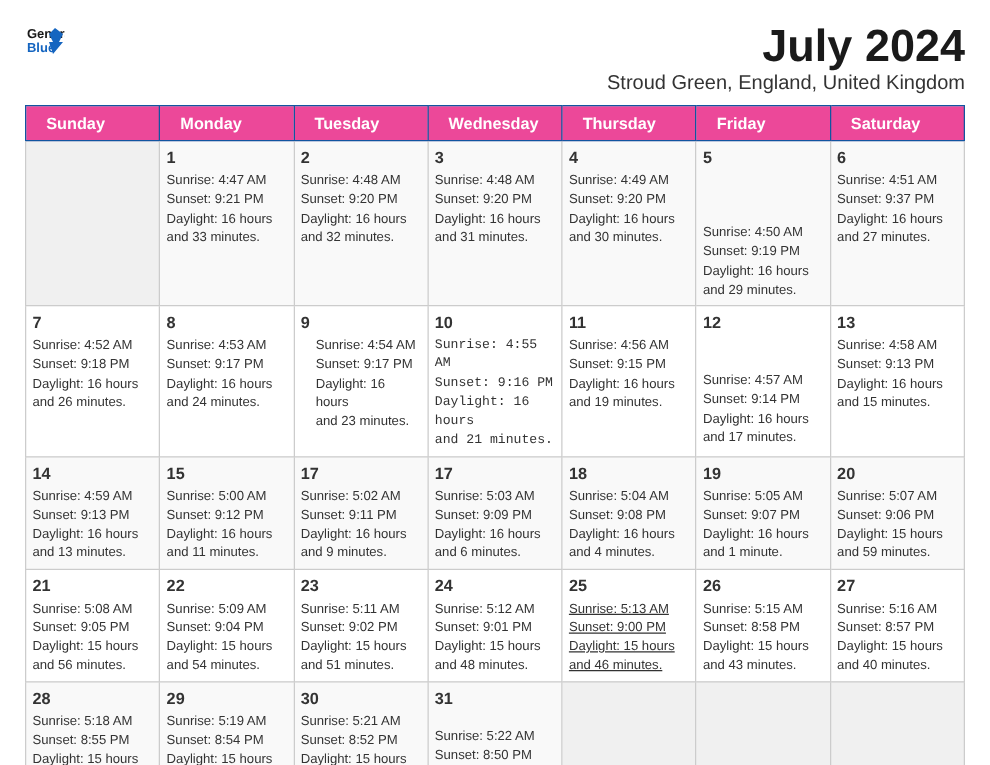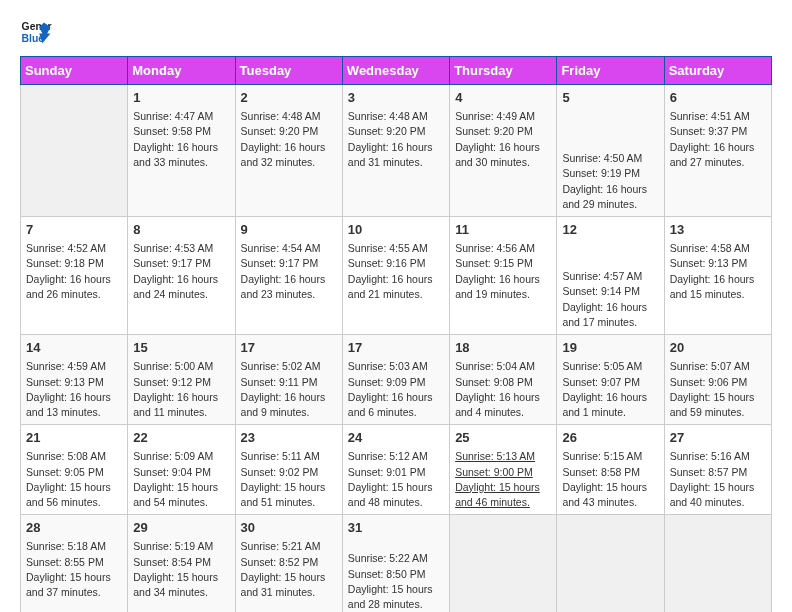--- a/index.html
+++ b/index.html
@@ -37,23 +37,23 @@
       font-size: 16px;
       color: #333;
       font-weight: normal;
     }
     table {
       width: 100%;
       border-collapse: collapse;
       font-size: 11px;
     }
     thead tr th {
-      background-color: #d946ef;
+      background-color: #ec4899;
       color: #fff;
-      padding: 6px 4px;
+      padding: 6px 16px;
       text-align: left;
       font-size: 13px;
       font-weight: bold;
       border: 1px solid #1255a0;
     }
     tbody tr td {
       vertical-align: top;
       border: 1px solid #ccc;
       padding: 4px 5px;
       width: 14.28%;
@@ -83,20 +83,24 @@
 </head>
 <body>
 
 <div class="header-area">
   <div class="logo">
     <svg class="logo-icon" viewBox="0 0 40 40">
       <text x="2" y="18" font-size="13" font-weight="bold" fill="#1a1a1a">General</text>
       <text x="2" y="32" font-size="13" font-weight="bold" fill="#1565c0">Blue</text>
       <polygon points="30,8 38,14 34,22 38,22 28,34 24,22 28,22 24,14" fill="#1565c0"></polygon>
     </svg>
+  </div>
+  <div class="title-area">
+    <div class="month-title">July 2024</div>
+    <div class="location-title">Stroud Green, England, United Kingdom</div>
   </div>
 </div>
 
 <table>
   <thead>
     <tr>
     <th>Sunday</th>
         <th>Monday</th>
         <th>Tuesday</th>
         <th>Wednesday</th>
@@ -104,21 +108,21 @@
         <th>Friday</th>
         <th>Saturday</th>
       </tr>
   </thead>
   <tbody id="calendar-body">
   <tr>
         <td class="empty-cell"></td>
         <td>
           <span class="day-number">1</span>
           <div class="day-info" style="white-space: pre-wrap;">Sunrise: 4:47 AM
-Sunset: 9:58 PM
+Sunset: 9:21 PM
 Daylight: 16 hours
 and 33 minutes.</div>
         </td>
         <td>
           <span class="day-number">2</span>
           <div class="day-info" style="white-space: pre-wrap;">Sunrise: 4:48 AM
 Sunset: 9:20 PM
 Daylight: 16 hours
 and 32 minutes.</div>
         </td>
@@ -161,28 +165,28 @@
         </td>
         <td>
           <span class="day-number">8</span>
           <div class="day-info" style="white-space: pre-wrap;">Sunrise: 4:53 AM
 Sunset: 9:17 PM
 Daylight: 16 hours
 and 24 minutes.</div>
         </td>
         <td>
           <span class="day-number">9</span>
-          <div class="day-info" style="white-space: pre-wrap;">Sunrise: 4:54 AM
+          <div class="day-info" style="white-space: pre-wrap; margin-left: 12px;">Sunrise: 4:54 AM
 Sunset: 9:17 PM
 Daylight: 16 hours
 and 23 minutes.</div>
         </td>
         <td>
           <span class="day-number">10</span>
-          <div class="day-info" style="white-space: pre-wrap;">Sunrise: 4:55 AM
+          <div class="day-info" style="white-space: pre-wrap; font-family: Liberation Mono, monospace;">Sunrise: 4:55 AM
 Sunset: 9:16 PM
 Daylight: 16 hours
 and 21 minutes.</div>
         </td>
         <td>
           <span class="day-number">11</span>
           <div class="day-info" style="white-space: pre-wrap;">Sunrise: 4:56 AM
 Sunset: 9:15 PM
 Daylight: 16 hours
 and 19 minutes.</div>

